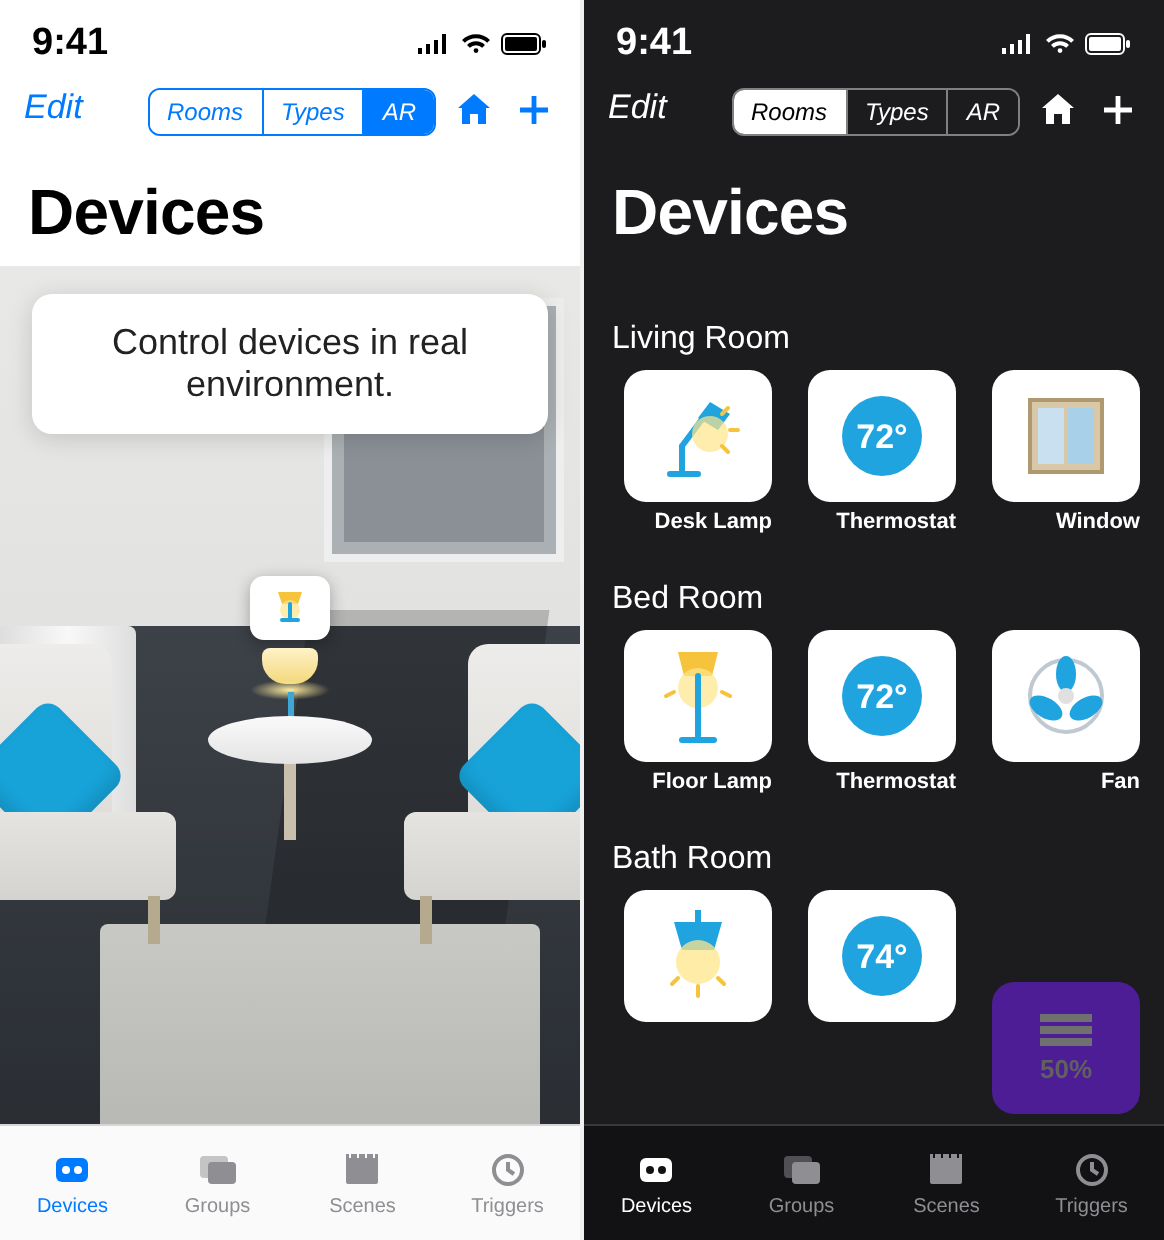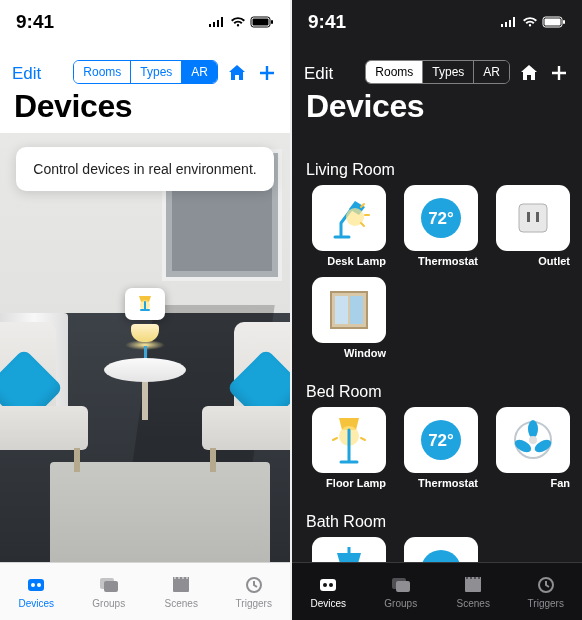--- a/index.html
+++ b/index.html
@@ -4,21 +4,21 @@
 <style>
 * { margin:0; padding:0; box-sizing:border-box; font-family:-apple-system,BlinkMacSystemFont,"Segoe UI",sans-serif; }
 body { background:#f0f0f0; display:flex; gap:2px; }
 .phone { width:290px; height:620px; display:flex; flex-direction:column; overflow:hidden; }
 .phone.light { background:#fff; color:#000; }
 .phone.dark { background:#1c1c1e; color:#fff; }
 
 .statusbar { height:44px; display:flex; justify-content:space-between; align-items:center; padding:0 16px; font-size:19px; font-weight:600; }
 .status-right { display:flex; gap:4px; align-items:center; }
 
-.nav { height:40px; display:flex; align-items:flex-end; padding:0 12px; gap:8px; }
+.nav { height:40px; display:flex; align-items:flex-start; padding:0 12px; gap:8px;font-style:italic; }
 .edit { font-size:17px; }
 .light .edit { color:#007aff; }
 .dark .edit { color:#fff; }
 .spacer { flex:1; }
 
 .seg { display:flex; border-radius:6px; overflow:hidden; }
 .light .seg { border:1px solid #007aff; }
 .dark .seg { border:1px solid #808080; }
 .seg-item { font-size:12px; padding:4px 9px; text-align:center; }
 .light .seg-item { color:#007aff; background:#fff; border-right:1px solid #007aff; }
@@ -50,21 +50,21 @@
 .pillow { position:absolute; left:10px; top:38px; width:56px; height:56px; background:#17a2d8; border-radius:8px; transform:rotate(45deg); box-shadow:inset -4px -4px 8px rgba(0,0,0,0.12); }
 .table { position:absolute; left:50%; bottom:142px; transform:translateX(-50%); width:82px; height:62px; }
 .tabletop { position:absolute; top:0; left:0; right:0; height:24px; background:linear-gradient(#fafafa,#e4e4e4); border-radius:50%; }
 .tableleg { position:absolute; top:20px; left:50%; width:6px; height:42px; background:#c8c0ac; transform:translateX(-50%); }
 .lamp3d { position:absolute; top:-34px; left:50%; transform:translateX(-50%); width:40px; text-align:center; }
 .lampshade { width:28px; height:18px; background:linear-gradient(#fff2c8,#f2d87a); border-radius:4px 4px 12px 12px; margin:0 auto; }
 .lampglow { width:40px; height:10px; background:radial-gradient(ellipse,#ffec9c 0%,transparent 70%); margin-top:-2px; }
 .lamprod { width:3px; height:18px; background:#3fa6d8; margin:-4px auto 0; }
 .lampbase { width:16px; height:4px; background:#3fa6d8; border-radius:50%; margin:0 auto; }
 .lamptag { position:absolute; top:-70px; left:50%; transform:translateX(-50%); width:40px; height:32px; background:#fff; border-radius:7px; display:flex; align-items:center; justify-content:center; box-shadow:0 2px 8px rgba(0,0,0,0.3); }
-.tooltip { position:absolute; top:14px; left:16px; right:16px; background:#fff; border-radius:10px; padding:14px 10px; text-align:center; font-size:14px; color:#222; box-shadow:0 2px 12px rgba(0,0,0,0.15); }
+.tooltip { position:absolute; top:14px; left:16px; right:16px; background:#fff; border-radius:10px; padding:14px 10px; text-align:center; font-size:18px; color:#222; box-shadow:0 2px 12px rgba(0,0,0,0.15); }
 
 
 .section { padding:4px 12px 8px; }
 .sec-title { font-size:16px; font-weight:500; margin:24px 2px 6px; color:#fff; }
 .grid { display:grid; grid-template-columns:repeat(3,1fr); gap:10px; }
 .tile { display:flex; flex-direction:column; align-items:flex-end; gap:4px; }
 .tile-box { width:74px; height:66px; background:#fff; border-radius:11px; display:flex; align-items:center; justify-content:center; }
 .tile-box.dim { background:#4c1d95;margin-top:46px; }
 .tile-label { font-size:11px; font-weight:600; color:#fff; }
 
@@ -258,30 +258,20 @@
             <div class="tile-box">
               <svg width="50" height="50">
                 <circle cx="25" cy="25" r="20" fill="#1fa4e0"></circle>
                 <text x="25" y="31" text-anchor="middle" font-size="17" font-weight="700" fill="#fff">72°</text>
               </svg>
             </div>
             <div class="tile-label">Thermostat</div>
           </div>
         <div class="tile">
             <div class="tile-box">
-              <svg width="40" height="40">
-                <rect x="6" y="6" width="28" height="28" rx="4" fill="#e8e8e8" stroke="#b0b0b0"></rect>
-                <rect x="14" y="14" width="3" height="10" fill="#606060"></rect>
-                <rect x="23" y="14" width="3" height="10" fill="#606060"></rect>
-              </svg>
-            </div>
-            <div class="tile-label">Outlet</div>
-          </div>
-        <div class="tile">
-            <div class="tile-box">
               <svg width="44" height="44">
                 <rect x="4" y="4" width="36" height="36" fill="#d8c8a8" stroke="#b09870" stroke-width="2"></rect>
                 <rect x="8" y="8" width="13" height="28" fill="#c8e0f0"></rect>
                 <rect x="23" y="8" width="13" height="28" fill="#a8d0e8"></rect>
               </svg>
             </div>
             <div class="tile-label">Window</div>
           </div>
       </div>
       <div class="sec-title">Bed Room</div>

